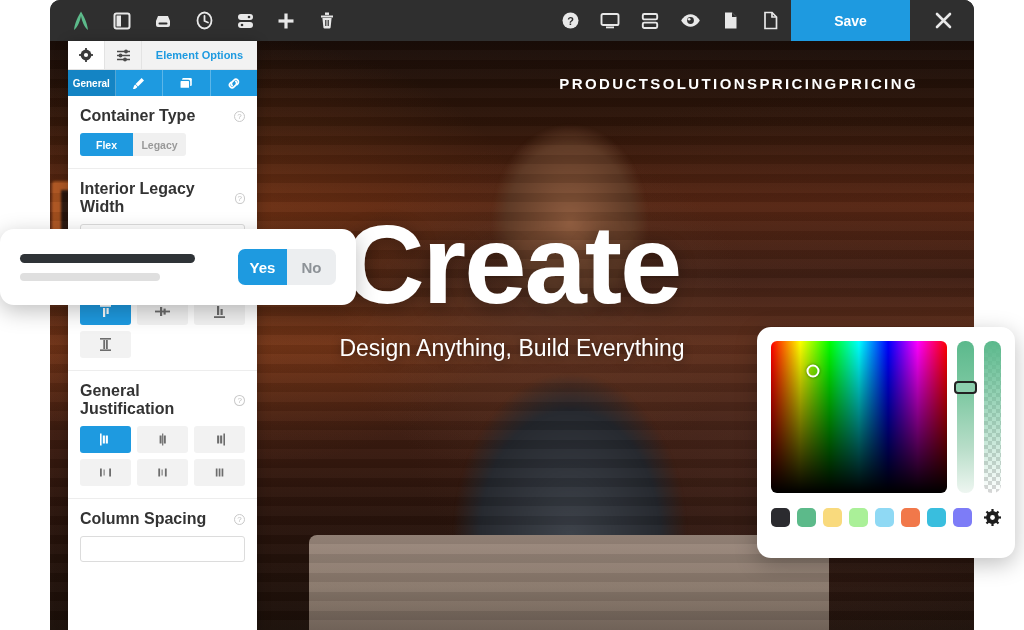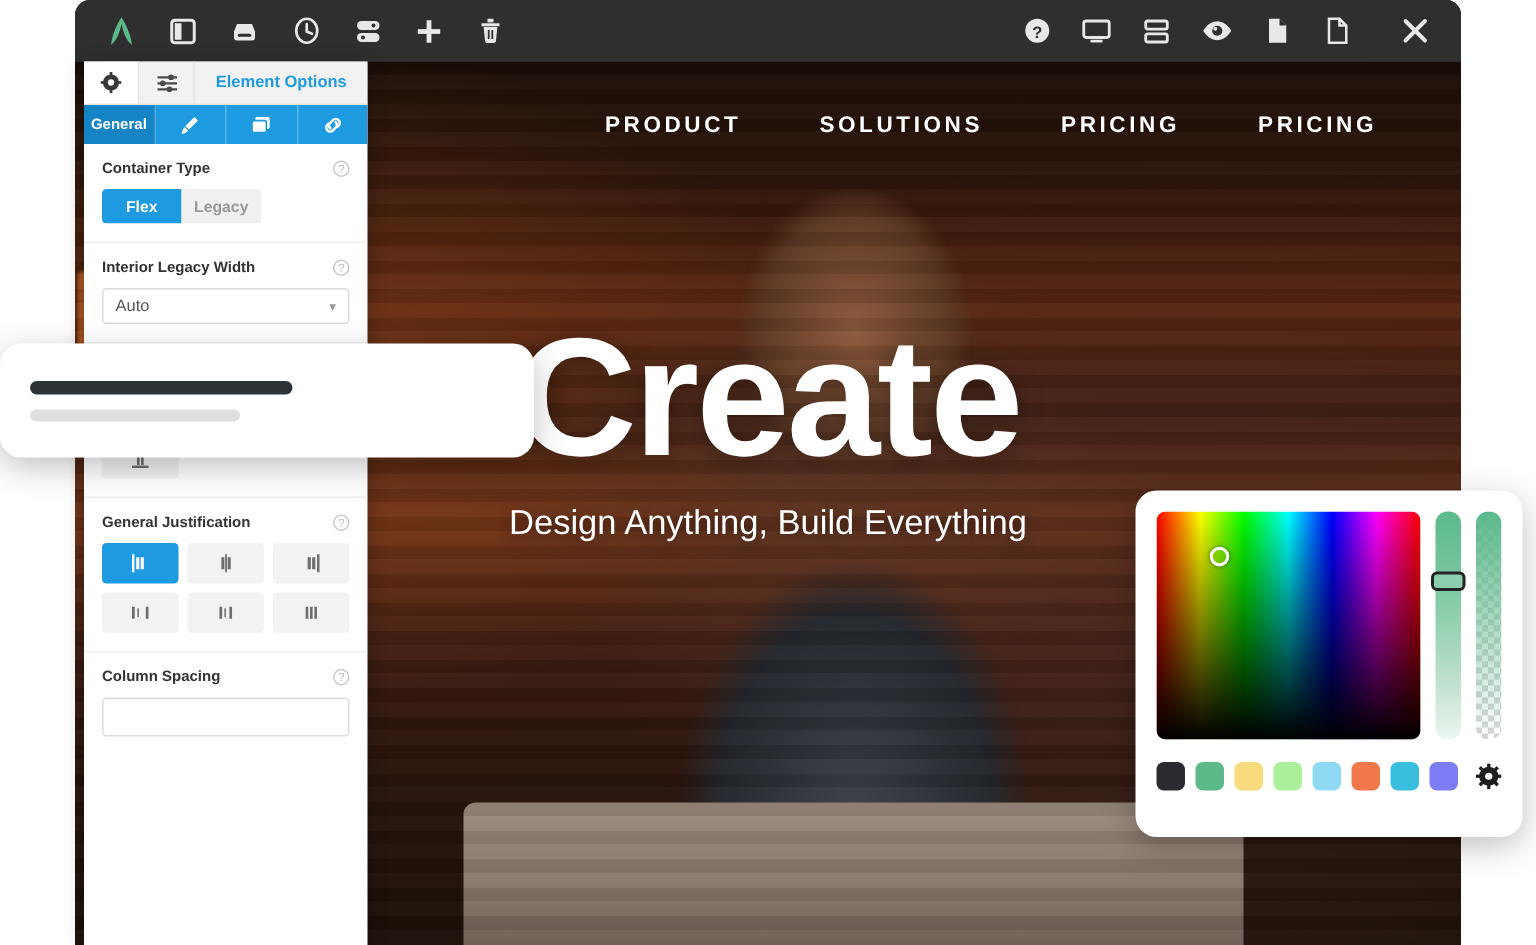--- a/index.html
+++ b/index.html
@@ -78,21 +78,21 @@
     border: 9px solid rgba(196,96,38,.85);
     background: rgba(30,18,14,.78); border-radius: 3px; filter: blur(1.2px);
   }
 
   
   .site-nav {
     position: absolute; left: 0; top: 0; width: 100%; height: 84px;
     display: flex; align-items: center; padding: 0 48px;
   }
   .site-logo { width: 40px; height: 40px; flex: 0 0 auto; }
-  .nav-links { margin-left: auto; display: flex; gap: 52px; padding-right: 8px; }
+  .nav-links { margin-left: auto; display: flex; padding-right: 8px; }
   .nav-link {
     color: #fff; font-size: 15px; font-weight: bold; letter-spacing: 2.4px;
     cursor: pointer; white-space: nowrap;
   }
 
   .hero-content {
     position: absolute; left: 0; top: 168px; width: 100%;
     display: flex; flex-direction: column; align-items: center;
   }
   .hero-title {
@@ -104,21 +104,21 @@
     text-shadow: 0 2px 10px rgba(0,0,0,.45); white-space: nowrap;
   }
   .hero-cta {
     margin-top: 30px; background: #ec7040; color: #fff; border: none;
     border-radius: 22px; padding: 12px 30px; font-size: 16px;
     font-family: inherit; cursor: pointer;
   }
 
   
   .panel {
-    position: absolute; left: 56px; top: 41px; width: 189px; height: 589px;
+    position: absolute; left: 68px; top: 41px; width: 189px; height: 589px;
     background: #ffffff; box-shadow: 0 2px 12px rgba(0,0,0,.28);
     font-size: 11px; color: #2b2b2b; overflow: hidden; z-index: 5;
   }
   .panel-tabsbar {
     display: flex; align-items: stretch; height: 29px; background: #f2f2f2;
     border-bottom: 1px solid #e3e3e3;
   }
   .ptab {
     width: 37px; display: flex; align-items: center; justify-content: center;
     cursor: pointer; border-right: 1px solid #e3e3e3;
@@ -141,21 +141,21 @@
   .seg-tab {
     flex: 1; display: flex; align-items: center; justify-content: center;
     color: #fff; font-size: 10px; font-weight: bold; cursor: pointer;
     border-right: 1px solid rgba(255,255,255,.28);
   }
   .seg-tab:last-child { border-right: none; }
   .seg-tab.active { background: #1484c4; }
 
   .field { padding: 11px 12px 12px; border-bottom: 1px solid #ededed; }
   .field-head { display: flex; align-items: center; margin-bottom: 8px; }
-  .field-label { font-size: 10px; font-weight: bold; color: #333; }
+  .field-label { font-size: 16px; font-weight: bold; color: #333; }
   .help-dot {
     margin-left: auto; width: 11px; height: 11px; border-radius: 50%;
     border: 1px solid #c9c9c9; color: #bdbdbd; font-size: 8px;
     display: flex; align-items: center; justify-content: center; cursor: pointer;
   }
   .pill-group { display: flex; border-radius: 3px; overflow: hidden; width: 106px; }
   .pill {
     flex: 1; height: 23px; display: flex; align-items: center; justify-content: center;
     font-size: 10.5px; font-weight: bold; background: #f0f0f0; color: #999; cursor: pointer;
   }
@@ -366,20 +366,21 @@
             <path d="M2 1.5 h7 l4.5 4.5 v11.5 H2 Z" fill="#e8e8e8"></path>
             <path d="M9 1.5 v4.5 h4.5 Z" fill="#2f2f2f"></path>
           </svg>
         </span>
         <span class="tb-btn">
           <svg width="15" height="19" viewBox="0 0 15 19">
             <path d="M2 1.5 h7 l4.5 4.5 v11.5 H2 Z" fill="none" stroke="#e8e8e8" stroke-width="1.7"></path>
             <path d="M9 1.5 v4.5 h4.5" fill="none" stroke="#e8e8e8" stroke-width="1.7"></path>
           </svg>
         </span>
+        <div class="save-btn">Save</div>
         <div class="close-btn">
           <svg width="19" height="19" viewBox="0 0 19 19">
             <path d="M3 3 L16 16 M16 3 L3 16" stroke="#e8e8e8" stroke-width="2.6" stroke-linecap="round"></path>
           </svg>
         </div>
       </div>
     </div>
   </div>
 
   <div class="panel">
@@ -572,20 +573,24 @@
         <span class="help-dot">?</span>
       </div>
       <input class="text-input" type="text" value="" style="">
     </div>
   </div>
 
   <div class="float-card">
     <div class="fc-bars">
       <div class="fc-bar-dark"></div>
       <div class="fc-bar-light"></div>
+    </div>
+    <div class="yesno">
+      <div class="yesno-opt yes">Yes</div>
+      <div class="yesno-opt no">No</div>
     </div>
   </div>
 
   <div class="colorpicker">
     <div class="cp-top">
       <div class="cp-area">
         <div class="cp-cursor" style="left: 24%; top: 20%;"></div>
       </div>
       <div class="cp-slider hue">
         <div class="cp-handle"></div>

